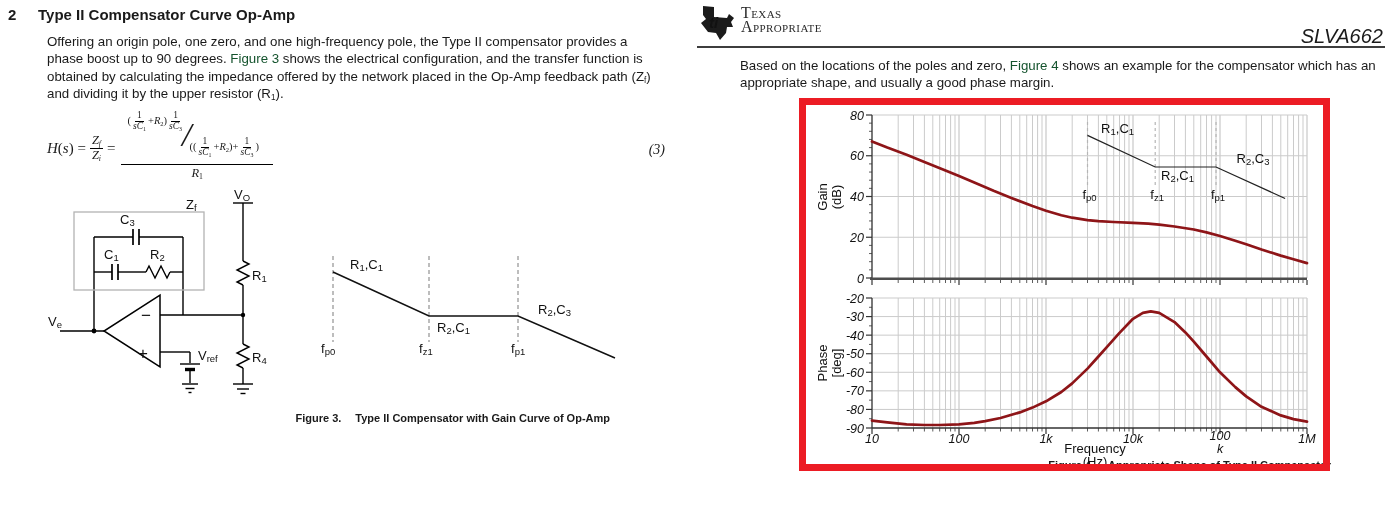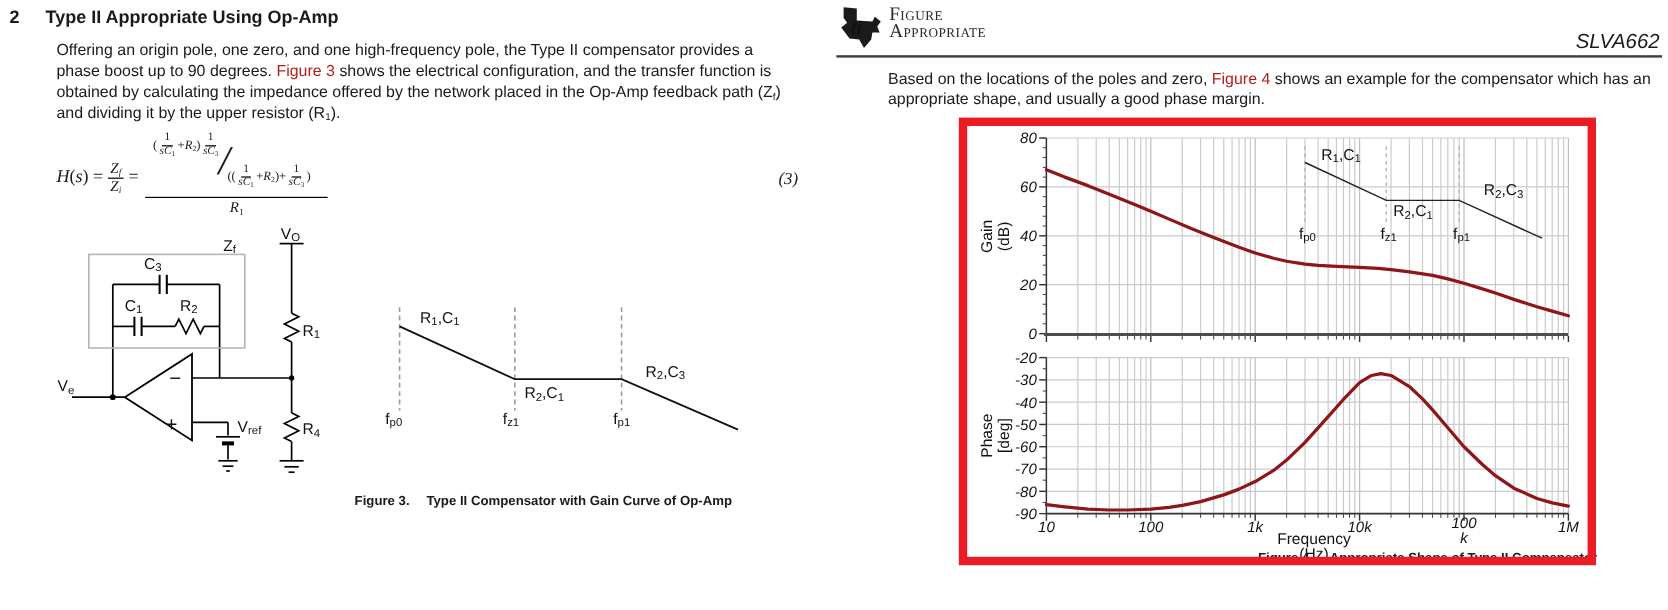--- a/index.html
+++ b/index.html
@@ -4,21 +4,21 @@
 <style>
   html,body{margin:0;padding:0;background:#fff;}
   body{width:1390px;height:508px;position:relative;overflow:hidden;
        font-family:"Liberation Sans",sans-serif;color:#1a1a1a;}
   .abs{position:absolute;}
   .sec-num{left:8px;top:6px;font-size:15px;font-weight:bold;}
   .sec-title{left:38px;top:6px;font-size:15px;font-weight:bold;}
   .para{font-size:13.3px;line-height:17.4px;}
   #left-para{left:47px;top:33px;width:604px;}
   #right-para{left:740px;top:57px;width:650px;}
-  .flink{color:#b91c1c;cursor:pointer;}
+  .flink{color:#14532d;cursor:pointer;}
   sub{font-size:0.62em;vertical-align:-0.28em;line-height:0;}
   
   #equation{left:47px;top:110px;width:618px;height:76px;display:flex;align-items:center;
             font-family:"Liberation Serif",serif;font-size:15px;}
   #equation i{font-style:italic;}
   .f{display:inline-flex;flex-direction:column;align-items:center;vertical-align:middle;
      font-size:12px;line-height:1.05;margin:0 2px;}
   .f .fn{border-bottom:1px solid #000;padding:0 2px;}
   .sf .f{font-size:9.5px;}
   .bigfrac{display:inline-flex;flex-direction:column;align-items:center;margin-left:6px;}
@@ -30,37 +30,37 @@
   .slash{font-size:34px;font-weight:200;font-style:italic;margin:0 -2px;position:relative;top:0px;}
   .eqnum{position:absolute;right:0;top:32px;font-style:italic;font-size:14px;}
   
   .caption{font-size:11px;font-weight:bold;text-align:right;}
   #fig3-caption{left:30px;top:412px;width:580px;}
   #fig4-caption{left:800px;top:459px;width:531px;}
   .cap-label{margin-right:14px;}
   
   #brand-text{left:741px;top:6px;font-family:"Liberation Serif",serif;color:#2b2b2b;
               font-variant:small-caps;font-size:16px;line-height:13.5px;letter-spacing:0.4px;}
-  #doc-number{right:7px;top:25px;font-style:italic;font-size:17px;}
+  #doc-number{right:7px;top:25px;font-style:italic;font-size:20px;}
   #header-rule{left:697px;top:46px;width:688px;height:2px;background:#3d3d3d;}
   
   #red-box{left:799px;top:98px;width:531px;height:373px;border:7px solid #ec1c24;
            box-sizing:border-box;z-index:5;pointer-events:none;}
   svg{position:absolute;left:0;top:0;z-index:2;}
   svg text{font-family:"Liberation Sans",sans-serif;fill:#111;}
   .sb{font-size:9.5px;baseline-shift:-18%;}
   .dlabel{font-size:13px;}
   .tick{font-style:italic;font-size:12.5px;}
   .axis-title{font-size:13px;}
 </style>
 </head>
 <body>
 
 <div class="abs sec-num">2</div>
-<div class="abs sec-title">Type II Appropriate Using Op-Amp</div>
+<div class="abs sec-title">Type II Compensator Curve Op-Amp</div>
 <div class="abs para" id="left-para">Offering an origin pole, one zero, and one high-frequency pole, the Type II compensator provides a phase boost up to 90 degrees. <span class="flink">Figure 3</span> shows the electrical configuration, and the transfer function is obtained by calculating the impedance offered by the network placed in the Op-Amp feedback path (Z<sub>f</sub>) and dividing it by the upper resistor (R<sub>1</sub>).</div>
 
 <div class="abs" id="equation">
   <span><i>H</i>(<i>s</i>) =</span>
   <span class="f" style="font-size:12.5px;margin:0 4px;">
     <span class="fn"><i>Z<sub>f</sub></i></span>
     <span class="fd"><i>Z<sub>i</sub></i></span>
   </span>
   <span>=</span>
   <span class="bigfrac">
@@ -163,21 +163,21 @@
 
 <div class="abs caption" id="fig3-caption">
   <span class="cap-label">Figure 3.</span><span>Type II Compensator with Gain Curve of Op-Amp</span>
 </div>
 
 <svg id="ti-logo" class="abs" style="left:697px;top:5px;z-index:3" width="40" height="38" viewBox="0 0 40 38">
   <path d="M6 1 L17 2 L17 12 L30 13 L32 9 L37 13 L34 17 L36 22 L30 22 L29 28 L23 35 L19 28 L11 27 L4 18 L9 14 L6 10 Z" fill="#1b1b1b"></path>
   <text x="12" y="23" fill="#fff" font-size="15" font-style="italic" font-weight="bold">ti</text>
 </svg>
 <div class="abs" id="brand-text">
-  <div>Figure</div>
+  <div>Texas</div>
   <div>Appropriate</div>
 </div>
 <div class="abs" id="doc-number">SLVA662</div>
 <div class="abs" id="header-rule"></div>
 <div class="abs para" id="right-para">Based on the locations of the poles and zero, <span class="flink">Figure 4</span> shows an example for the compensator which has an appropriate shape, and usually a good phase margin.</div>
 
 <svg id="bode-svg" width="1390" height="508" viewBox="0 0 1390 508">
   <g id="bode-grid">
       <line x1="872.0" y1="115" x2="872.0" y2="278" stroke="#bdbdbd" stroke-width="1"></line>
       <line x1="872.0" y1="298" x2="872.0" y2="428" stroke="#bdbdbd" stroke-width="1"></line>

